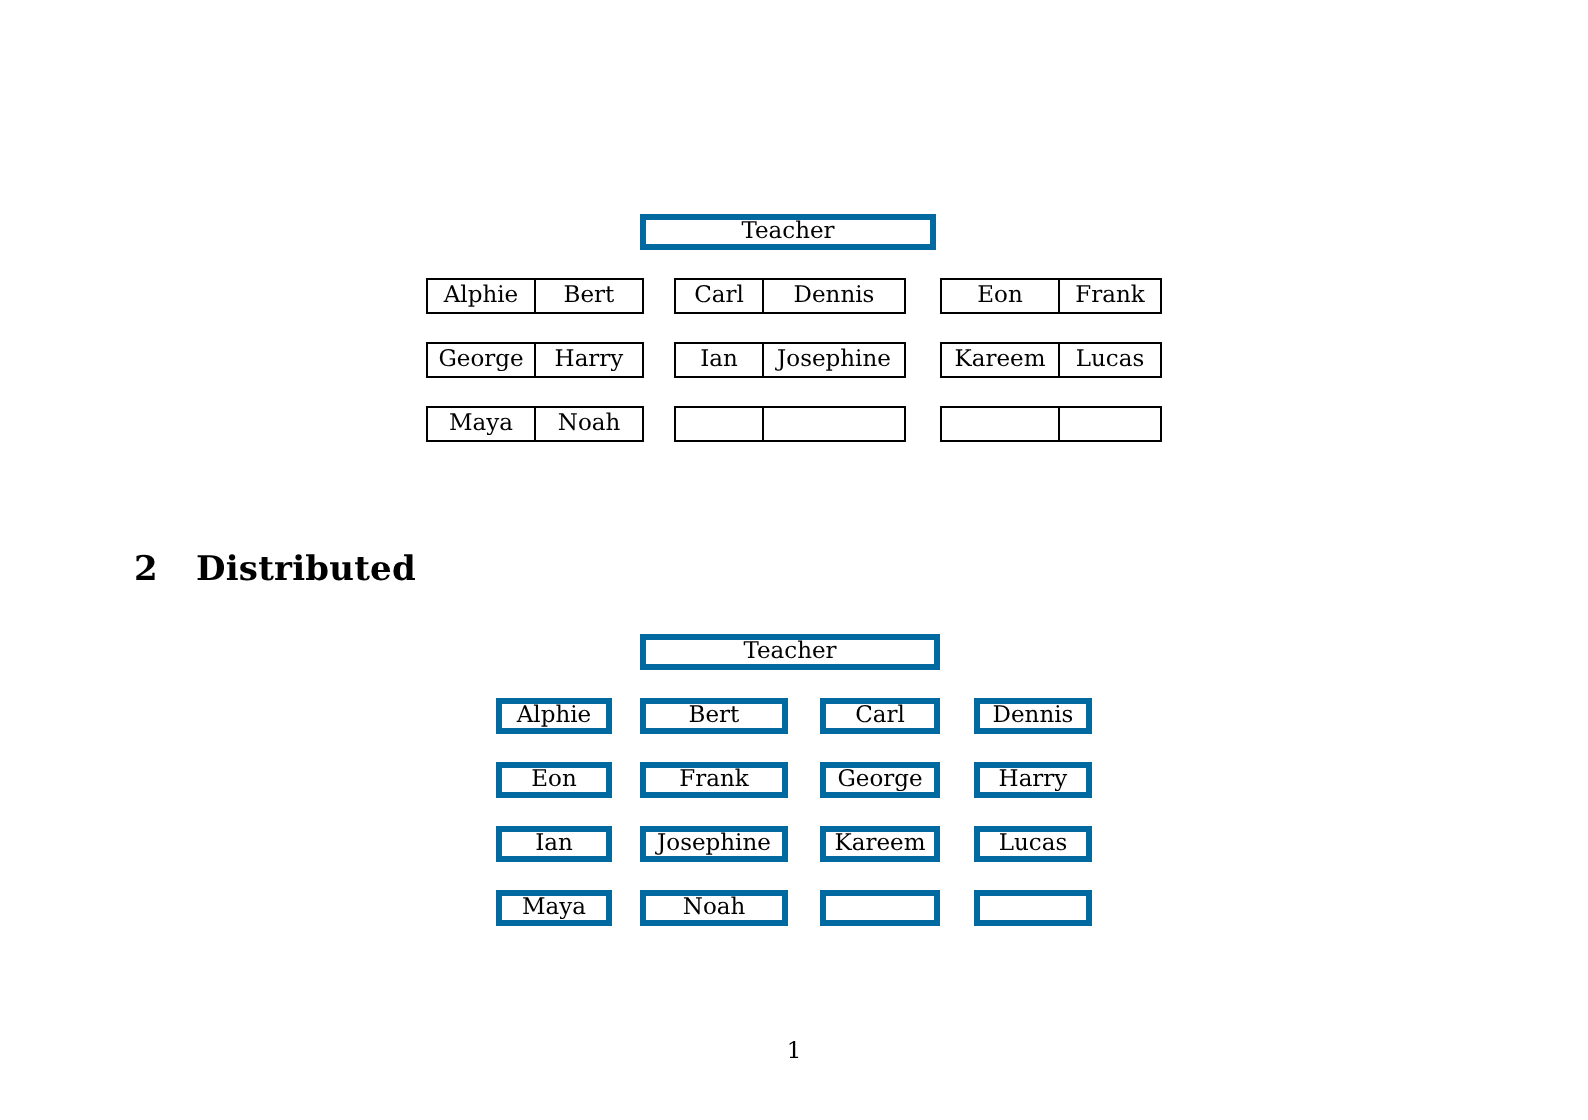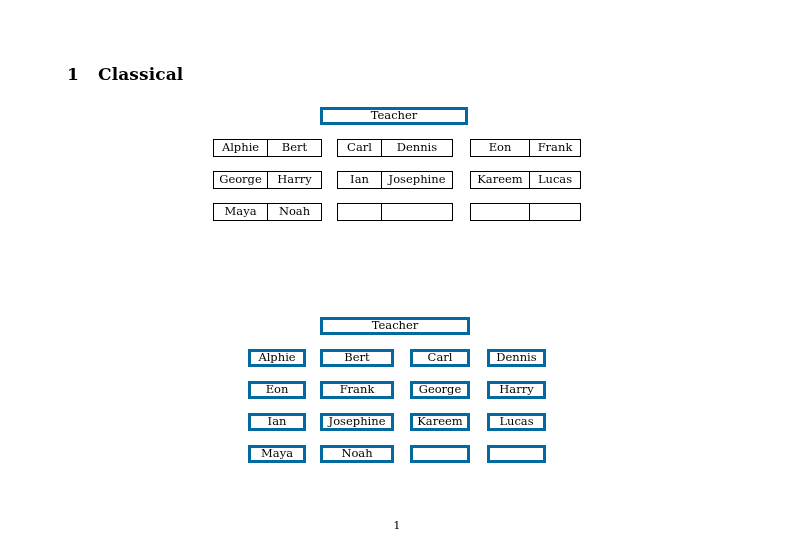--- a/index.html
+++ b/index.html
@@ -86,23 +86,20 @@
     text-align: center;
     font-size: 11.5px;
     line-height: 1;
   }
 </style>
 </head>
 <body>
 
 <div class="page">
 
-  <div class="section-heading" id="heading-classical">
-    <span class="sec-num">1</span><span>Classical</span>
-  </div>
 
   <div class="lbox" id="classical-teacher-box" style="left: 320px; top: 107px; width: 148px; height: 18px;">
     <span>Teacher</span>
   </div>
 
   <div id="classical-grid">
       <div class="group" style="left: 213px; top: 139px; width: 109px;">
         <div class="cell" style="width: 53px;">Alphie</div>
         <div class="cell" style="flex: 1 1 auto;">Bert</div>
       </div>
@@ -133,20 +130,23 @@
       <div class="group" style="left: 337px; top: 203px; width: 116px;">
         <div class="cell" style="width: 43px;"></div>
         <div class="cell" style="flex: 1 1 auto;"></div>
       </div>
       <div class="group" style="left: 470px; top: 203px; width: 111px;">
         <div class="cell" style="width: 58px;"></div>
         <div class="cell" style="flex: 1 1 auto;"></div>
       </div>
     </div>
 
+  <div class="section-heading" id="heading-distributed">
+    <span class="sec-num">2</span><span>Distributed</span>
+  </div>
 
   <div class="lbox" id="distributed-teacher-box" style="left: 320px; top: 317px; width: 150px; height: 18px;">
     <span>Teacher</span>
   </div>
 
   <div id="distributed-grid">
       <div class="lbox" style="left: 248px; top: 349px; width: 58px; height: 18px;">Alphie</div>
       <div class="lbox" style="left: 320px; top: 349px; width: 74px; height: 18px;">Bert</div>
       <div class="lbox" style="left: 410px; top: 349px; width: 60px; height: 18px;">Carl</div>
       <div class="lbox" style="left: 487px; top: 349px; width: 59px; height: 18px;">Dennis</div>

